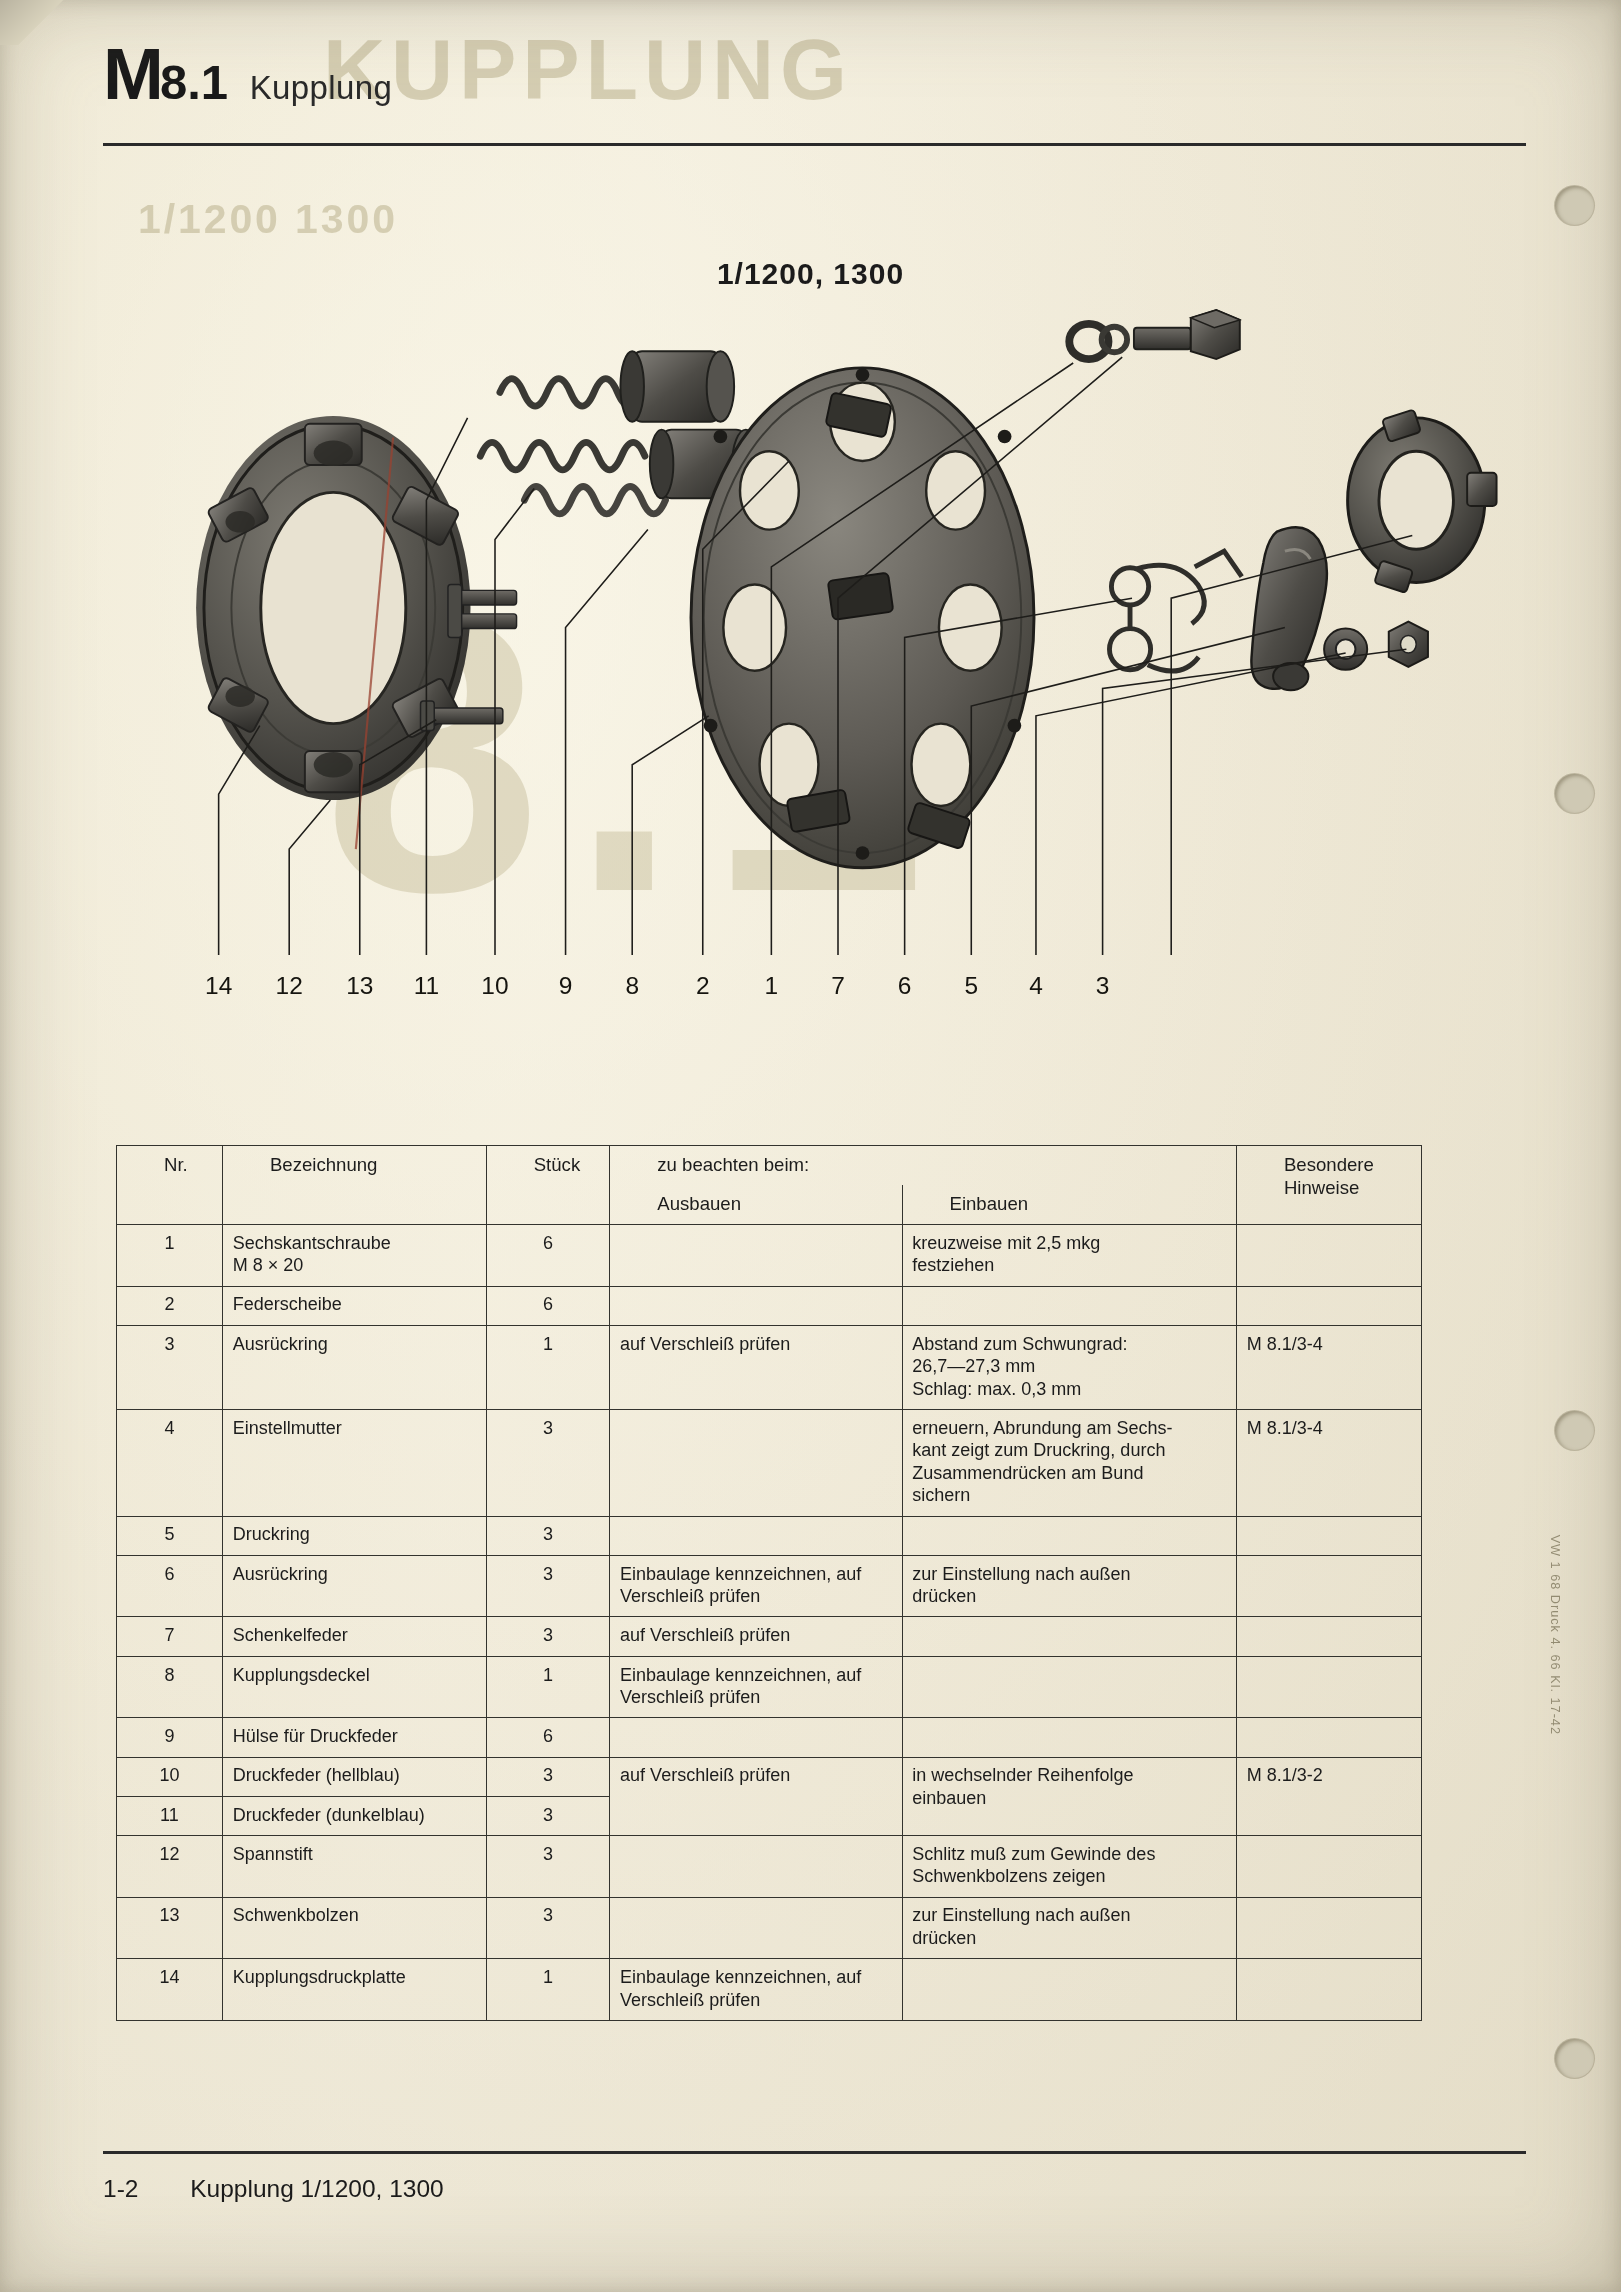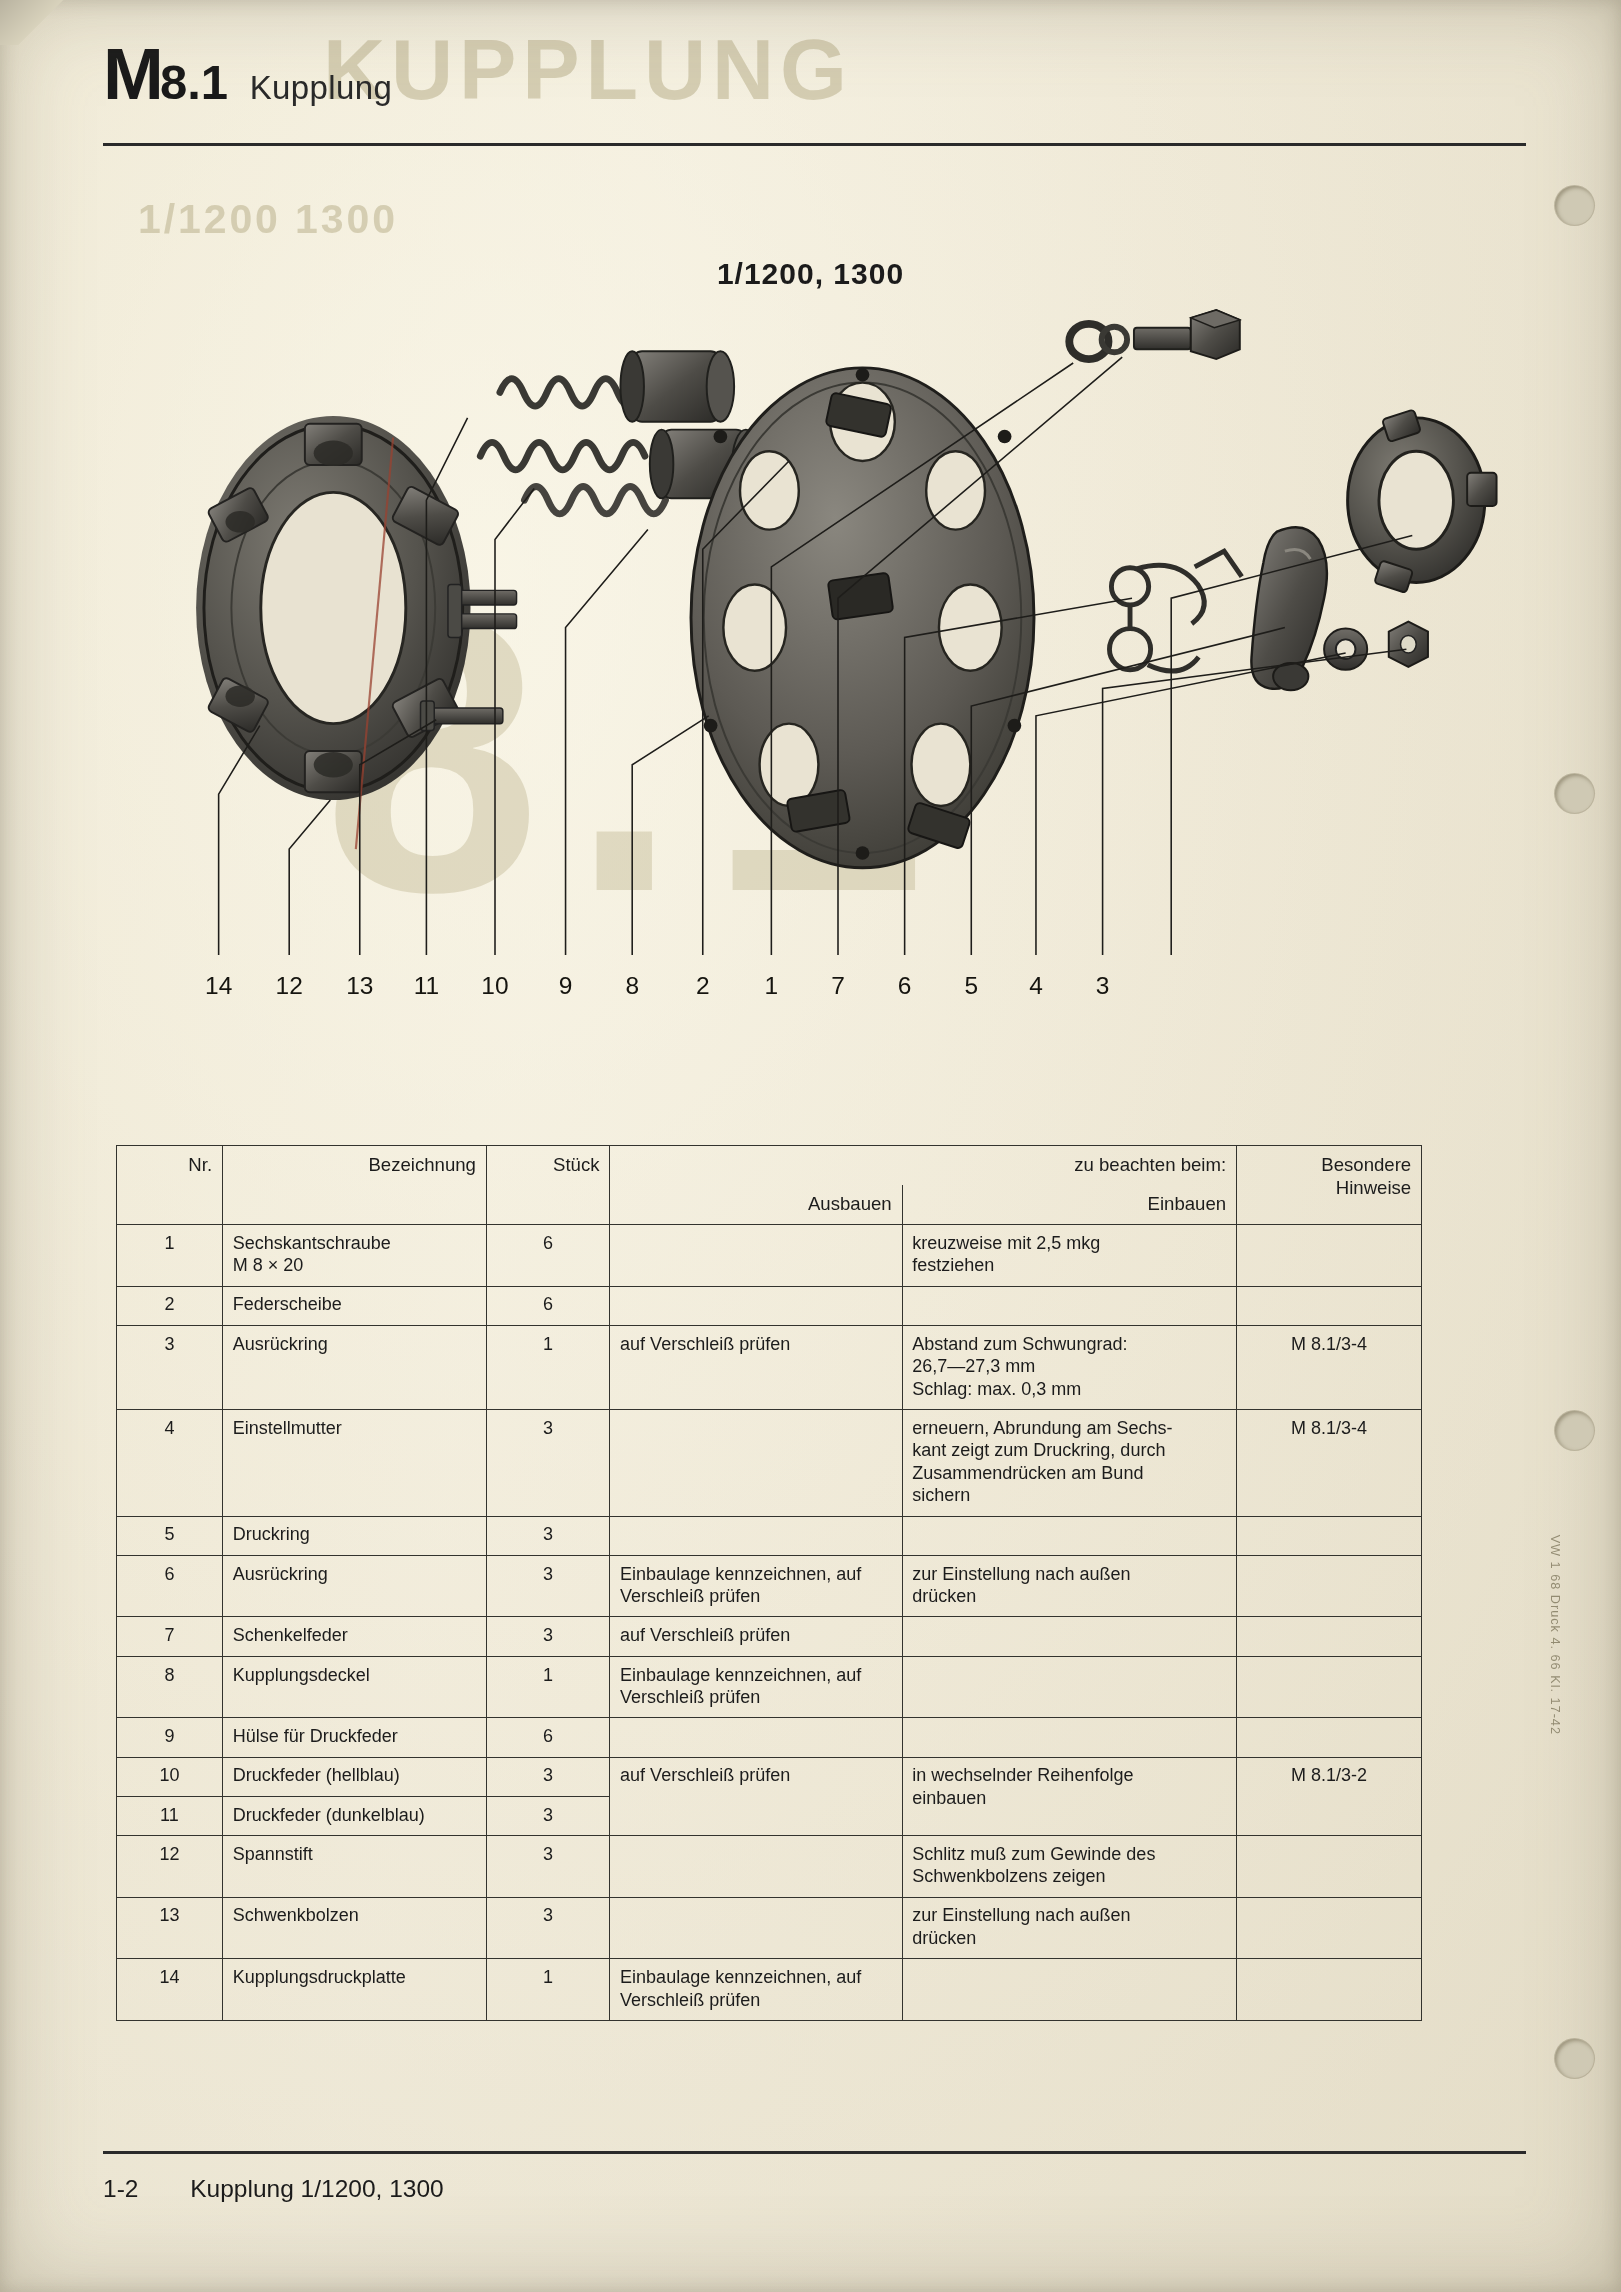--- a/index.html
+++ b/index.html
@@ -147,31 +147,31 @@
     color: #1c1c1c;
   }
   table.parts th, table.parts td {
     border: 1.5px solid #33332e;
     padding: 6.9px 9.8px 8.8px 9.8px;
     vertical-align: top;
     line-height: 1.25;
     font-weight: normal;
   }
   table.parts thead th {
-    text-align: right;
+    text-align: left;
     font-weight: normal;
     font-size: 18.6px;
     padding-left: 47px;
   }
   .col-nr { width: 61px; text-align: center; }
   .col-bez { width: 243px; }
   .col-stk { width: 76px; text-align: center; }
   .col-aus { width: 314px; }
   .col-ein { width: 361px; }
-  .col-hin { width: 147px; text-align: center; }
+  .col-hin { width: 147px; }
   .th-zb { border-bottom: none !important; }
   .th-sub { border-top: none !important; }
 
   
   .footer {
     position: absolute;
     left: 103px;
     top: 2151px;
     width: 1421px;
   }

